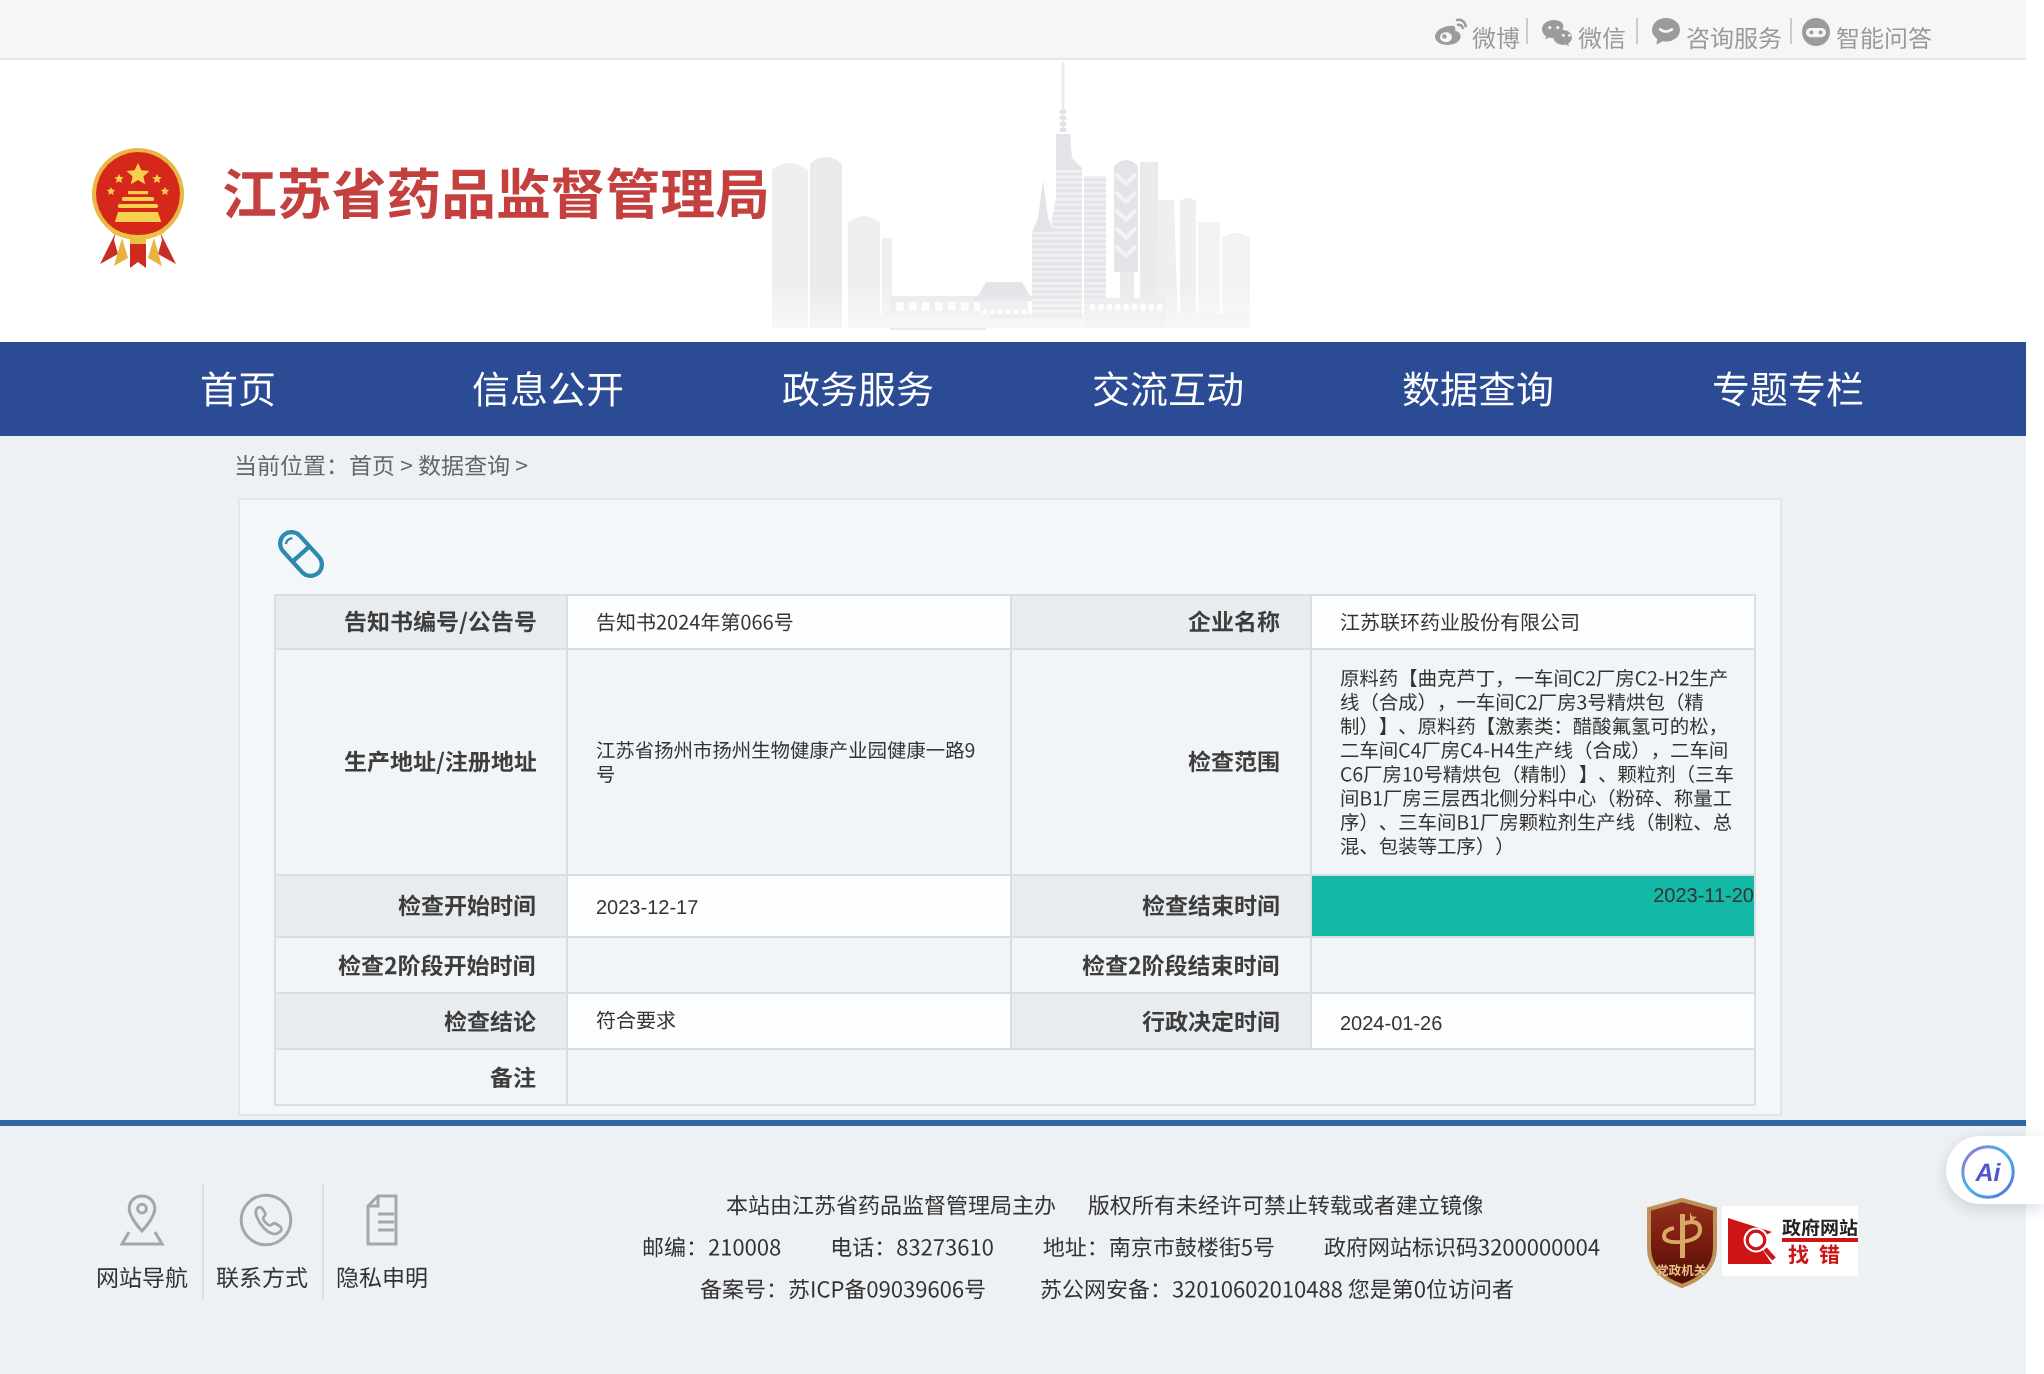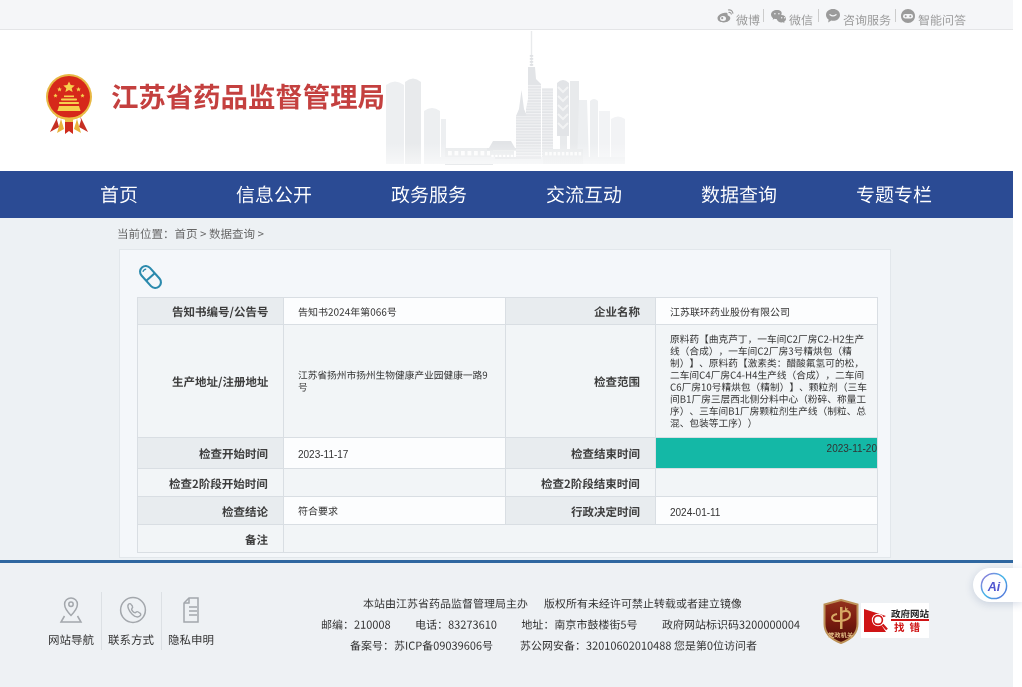--- a/index.html
+++ b/index.html
@@ -830,21 +830,21 @@
           <td style="background:#e8ecef;border:1px solid #d9dee3;text-align:right;padding:0 15px 0 0"><svg width="69.0" height="11.5" viewBox="0 0 69.0 11.5" style="display:inline-block;vertical-align:middle;">
               <g fill="#3d3d3d" transform="translate(0,10.1) scale(0.011500,-0.011500)">
                 <use href="#gb68C0" x="0"></use>
                 <use href="#gb67E5" x="1000"></use>
                 <use href="#gb5F00" x="2000"></use>
                 <use href="#gb59CB" x="3000"></use>
                 <use href="#gb65F6" x="4000"></use>
                 <use href="#gb95F4" x="5000"></use>
               </g>
             </svg></td>
-          <td style="background:#fcfdfe;border:1px solid #d9dee3;text-align:left;padding:0 0 0 14px"><span style="font:10px 'Liberation Sans',sans-serif;color:#333">2023-11-17</span></td>
+          <td style="background:#fcfdfe;border:1px solid #d9dee3;text-align:left;padding:0 0 0 14px"><span style="font:10px 'Liberation Sans',sans-serif;color:#333">2023-12-17</span></td>
           <td style="background:#e8ecef;border:1px solid #d9dee3;text-align:right;padding:0 15px 0 0"><svg width="69.0" height="11.5" viewBox="0 0 69.0 11.5" style="display:inline-block;vertical-align:middle;">
               <g fill="#3d3d3d" transform="translate(0,10.1) scale(0.011500,-0.011500)">
                 <use href="#gb68C0" x="0"></use>
                 <use href="#gb67E5" x="1000"></use>
                 <use href="#gb7ED3" x="2000"></use>
                 <use href="#gb675F" x="3000"></use>
                 <use href="#gb65F6" x="4000"></use>
                 <use href="#gb95F4" x="5000"></use>
               </g>
             </svg></td>
@@ -900,21 +900,21 @@
           <td style="background:#e8ecef;border:1px solid #d9dee3;text-align:right;padding:0 15px 0 0"><svg width="69.0" height="11.5" viewBox="0 0 69.0 11.5" style="display:inline-block;vertical-align:middle;">
               <g fill="#3d3d3d" transform="translate(0,10.1) scale(0.011500,-0.011500)">
                 <use href="#gb884C" x="0"></use>
                 <use href="#gb653F" x="1000"></use>
                 <use href="#gb51B3" x="2000"></use>
                 <use href="#gb5B9A" x="3000"></use>
                 <use href="#gb65F6" x="4000"></use>
                 <use href="#gb95F4" x="5000"></use>
               </g>
             </svg></td>
-          <td style="background:#fcfdfe;border:1px solid #d9dee3;text-align:left;padding:0 0 0 14px"><span style="font:10px 'Liberation Sans',sans-serif;color:#333">2024-01-11</span></td>
+          <td style="background:#fcfdfe;border:1px solid #d9dee3;text-align:left;padding:0 0 0 14px"><span style="font:10px 'Liberation Sans',sans-serif;color:#333">2024-01-26</span></td>
         </tr>
 <tr style="height:28px">
           <td style="background:#f2f5f7;border:1px solid #d9dee3;text-align:right;padding:0 15px 0 0"><svg width="23.0" height="11.5" viewBox="0 0 23.0 11.5" style="display:inline-block;vertical-align:middle;">
               <g fill="#3d3d3d" transform="translate(0,10.1) scale(0.011500,-0.011500)">
                 <use href="#gb5907" x="0"></use>
                 <use href="#gb6CE8" x="1000"></use>
               </g>
             </svg></td>
           <td colspan="3" style="background:#f2f5f7;border:1px solid #d9dee3;text-align:left;padding:0 0 0 14px"></td>
         </tr>

